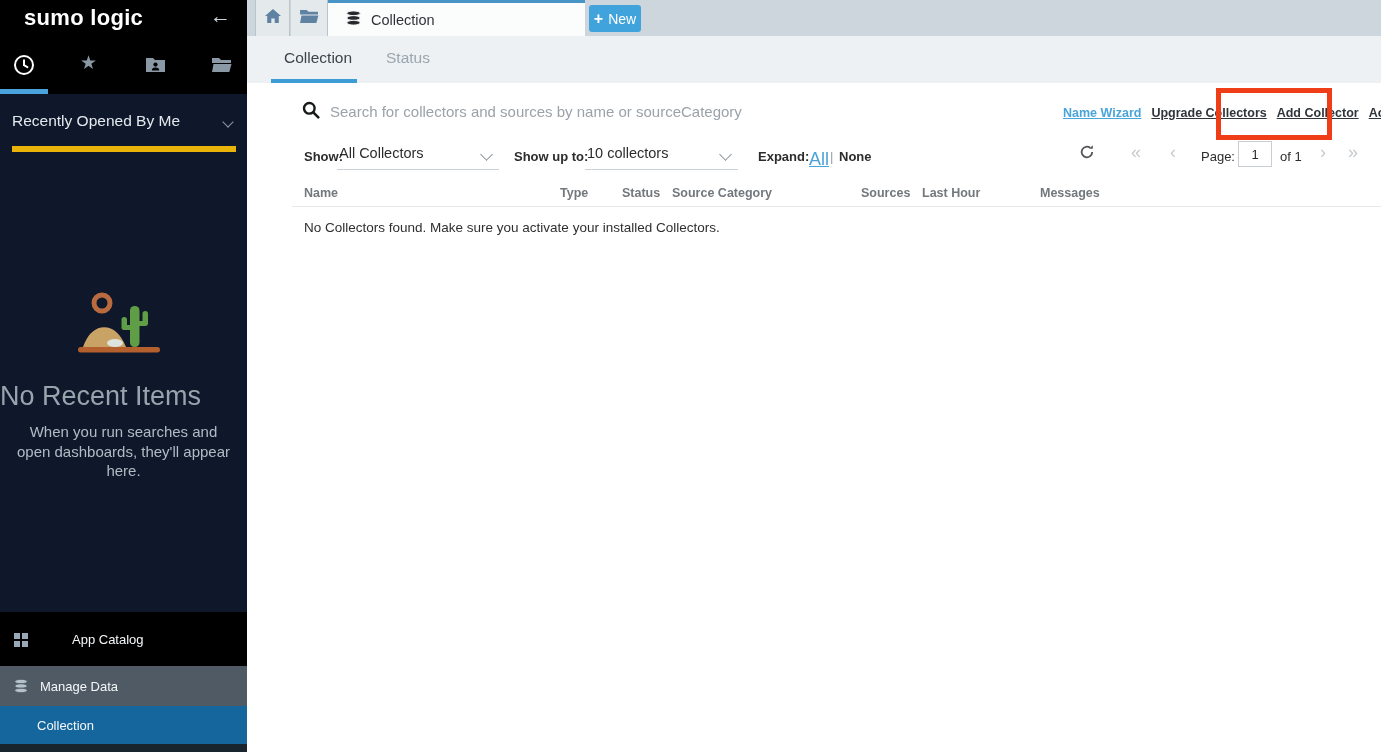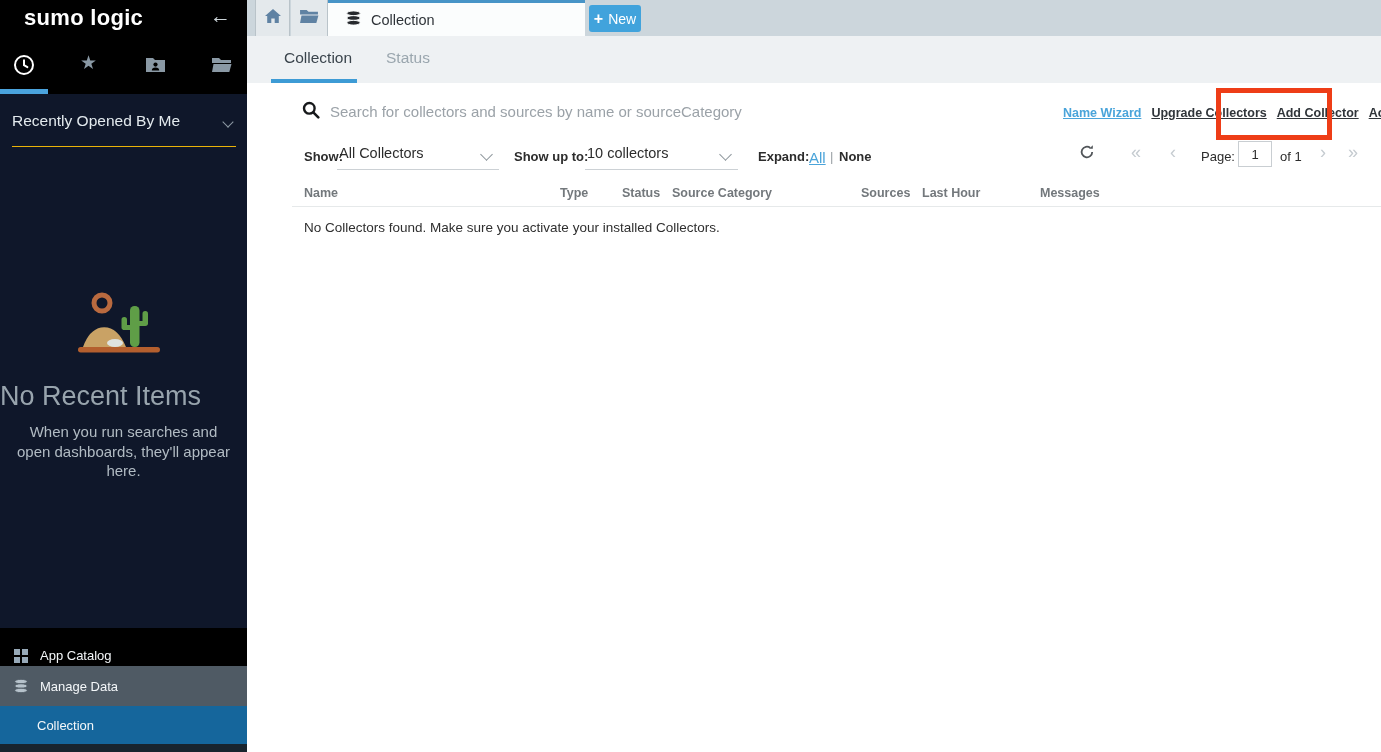--- a/index.html
+++ b/index.html
@@ -7,28 +7,28 @@
   body { font-family:"Liberation Sans", sans-serif; background:#fff; position:relative; }
 
   
   .sidebar { position:absolute; left:0; top:0; width:247px; height:752px; background:#0f172a; }
   .sb-header { position:absolute; left:0; top:0; width:247px; height:94px; background:#000; }
   .logo { position:absolute; left:24px; top:5px; font-size:22px; font-weight:bold; color:#fff; letter-spacing:.3px; }
   .back-arrow { position:absolute; left:210px; top:4px; font-size:21px; color:#ccd4d9; cursor:pointer; }
   .sb-nav-icon { position:absolute; top:54px; width:22px; height:22px; cursor:pointer; }
   .sb-nav-underline { position:absolute; left:0; top:89px; width:48px; height:5px; background:#4aa3dd; }
   .star-glyph { font-size:19px; color:#8a99a5; line-height:22px; }
-  .recent { position:absolute; left:12px; top:108px; width:224px; border-bottom:1px solid #eab308; padding:4px 0 16px 0; cursor:pointer; }
+  .recent { position:absolute; left:12px; top:108px; width:224px; border-bottom:6px solid #eab308; padding:4px 0 16px 0; cursor:pointer; }
   .recent-label { font-size:15.5px; color:#e3eaee; }
   .recent-chev { position:absolute; right:4px; top:10px; width:8px; height:8px; border-right:1.5px solid #8d9aa4; border-bottom:1.5px solid #8d9aa4; transform:rotate(45deg); }
   .illustration { position:absolute; left:70px; top:289px; }
   .empty-title { position:absolute; left:0; top:381px; width:247px; text-align:left; font-size:27px; color:#98a4ad; }
   .empty-sub { position:absolute; left:14px; top:422px; width:219px; text-align:center; font-size:15px; line-height:19.5px; color:#b1bbc3; }
   .sb-row { position:absolute; left:0; width:247px; display:flex; align-items:center; cursor:pointer; }
-  .sb-row-appcatalog { top:628px; height:55px; background:#000; }
+  .sb-row-appcatalog { top:612px; height:55px; background:#000;gap:32px; }
   .sb-row-managedata { top:666px; height:40px; background:#4f5a64; }
   .sb-row-collection { top:706px; height:38px; background:#15669c; }
   .sb-row-bottomstrip { top:744px; height:8px; background:#18242e; }
   .sb-row .mi { width:16px; height:16px; margin-left:13px; }
   .sb-row .ml { margin-left:11px; font-size:13px; color:#f4f7f9; }
   .sb-row-collection .ml { margin-left:37px; }
 
   
   .main { position:absolute; left:247px; top:0; width:1134px; height:752px; background:#fff; }
   .tabbar { position:absolute; left:0; top:0; width:1134px; height:36px; background:#ccd6dc; }
@@ -52,21 +52,21 @@
   .links-row { position:absolute; left:816px; top:106px; display:flex; gap:10px; white-space:nowrap; }
   .links-row a { font-size:12.5px; font-weight:600; color:#30353a; text-decoration:underline; cursor:pointer; }
   .links-row a.blue { color:#4aa4da; }
 
   .annotation-box { position:absolute; left:969px; top:88px; width:116px; height:52px; border:5px solid #ee3d17; z-index:50; pointer-events:none; }
 
   .lbl { position:absolute; font-size:13px; font-weight:bold; color:#2c2c2c; }
   .dd { position:absolute; top:140px; height:30px; border-bottom:1px solid #ccd1d5; cursor:pointer; }
   .dd .dd-val { position:absolute; left:2px; top:5px; font-size:14.5px; color:#2c2c2c; white-space:nowrap; }
   .dd .dd-chev { position:absolute; right:8px; top:10px; width:9px; height:9px; border-right:1.6px solid #8b949a; border-bottom:1.6px solid #8b949a; transform:rotate(45deg); }
-  .expand-all { position:absolute; left:562px; top:149px; font-size:15px; color:#4aa4da; text-decoration:underline; cursor:pointer; }
+  .expand-all { position:absolute; left:562px; top:149px; font-size:18px; color:#4aa4da; text-decoration:underline; cursor:pointer; }
   .pipe { position:absolute; left:583px; top:149px; font-size:13px; color:#9aa0a5; }
   .expand-none { position:absolute; left:592px; top:149px; font-size:13px; font-weight:bold; color:#2c2c2c; cursor:pointer; }
 
   .refresh-btn { position:absolute; left:832px; top:144px; cursor:pointer; }
   .pg-arrow { position:absolute; top:142px; font-size:18px; color:#c5cbd0; cursor:pointer; line-height:20px; }
   .pg-first { left:884px; } .pg-prev { left:923px; } .pg-next { left:1073px; } .pg-last { left:1101px; }
   .pg-label { position:absolute; left:954px; top:149px; font-size:13px; color:#2c2c2c; }
   .pg-input { position:absolute; left:991px; top:141px; width:34px; height:26px; border:1px solid #c9ced2; text-align:center; font-size:13px; color:#2c2c2c; font-family:"Liberation Sans",sans-serif; outline:none; background:#fff; }
   .pg-of { position:absolute; left:1033px; top:149px; font-size:13px; color:#2c2c2c; }
 

